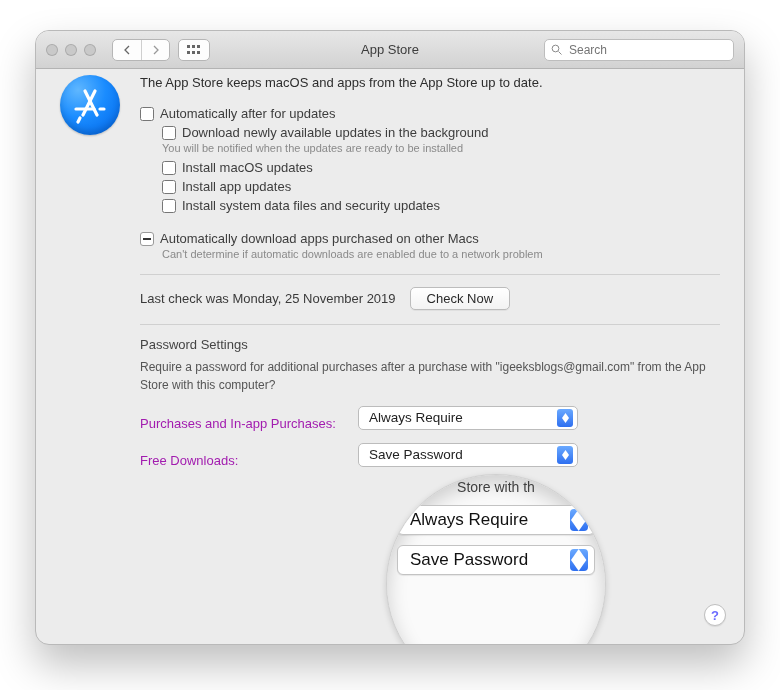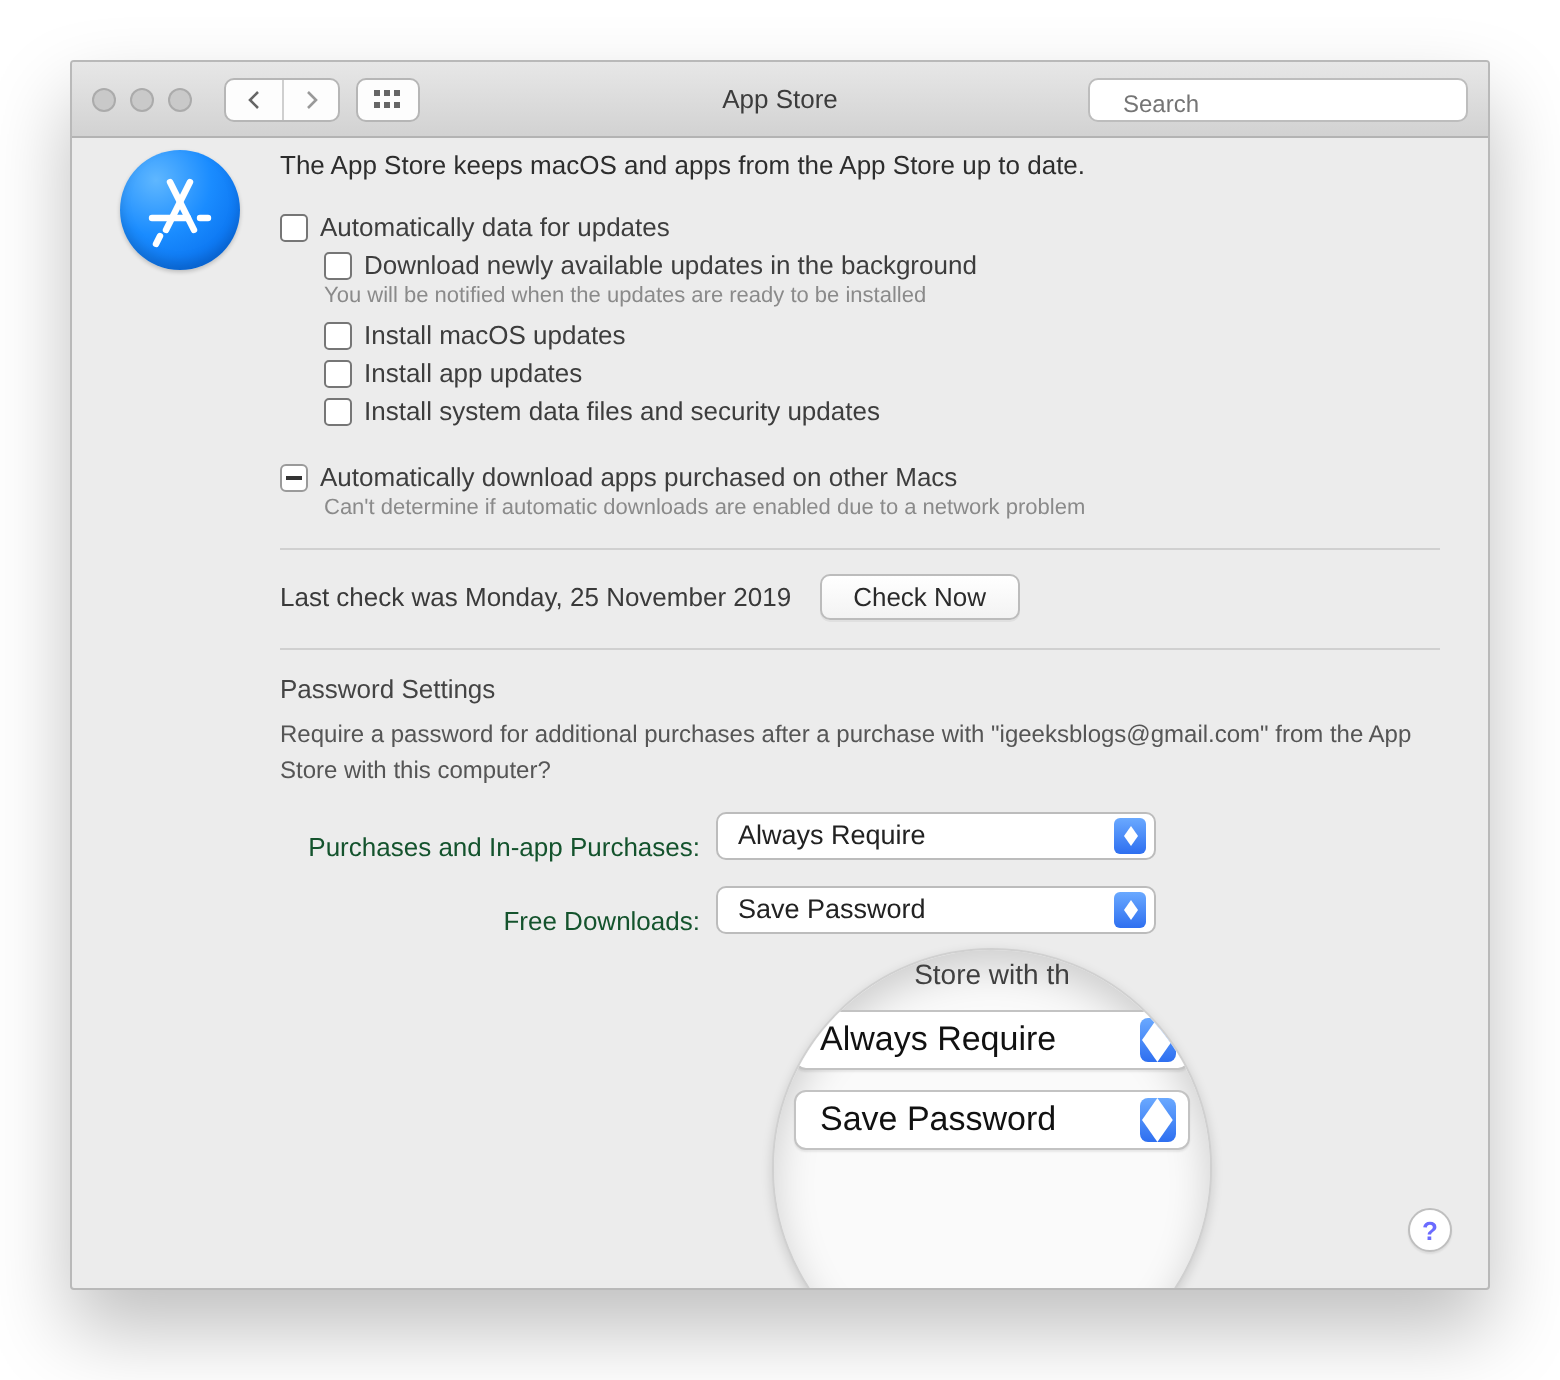--- a/index.html
+++ b/index.html
@@ -11,21 +11,21 @@
     font-size: 13px;
     color: #3a3a3a;
     width: 780px;
     height: 690px;
   }
   .window {
     width: 710px;
     height: 615px;
     margin: 0 auto;
     border: 1px solid #b9b9b9;
-    border-radius: 2px;
+    border-radius: 14px;
     background: #ececec;
     box-shadow: 0 20px 40px rgba(0,0,0,0.25);
     overflow: hidden;
     position: relative;
   }
   
   .titlebar {
     height: 38px;
     background: linear-gradient(#e7e7e7,#d2d2d2);
     border-bottom: 1px solid #b3b3b3;
@@ -56,21 +56,21 @@
     display:flex;align-items:center;justify-content:center;color:#555;
   }
   .title {
     position:absolute; left:0; right:0; text-align:center; font-size:13px; color:#3c3c3c;
     pointer-events:none;
   }
   .search {
     margin-left:auto;
     width:190px; height:22px;
     border:1px solid #bdbdbd; border-radius:5px; background:#fff;
-    display:flex; align-items:center; padding:0 6px; gap:4px;flex-direction:column;
+    display:flex; align-items:center; padding:0 6px; gap:4px;
   }
   .search input{
     border:none; outline:none; flex:1; font-size:12px; background:transparent; color:#333;
   }
   .mag{ width:12px;height:12px; }
   
   .content{
     padding: 6px 24px 24px 24px;
     position: relative;
     height: calc(100% - 38px);
@@ -98,21 +98,21 @@
   .lastcheck{ display:flex; align-items:center; gap:14px; }
   .macbtn{
     border:1px solid #bcbcbc; border-radius:5px;
     background:linear-gradient(#ffffff,#f3f3f3);
     padding:3px 16px; font-size:13px; color:#2a2a2a;
     box-shadow:0 1px 0 rgba(0,0,0,.05);
   }
   .section-title{ color:#444; margin:4px 0 6px 0;}
   .note{ font-size:12px; color:#555; line-height:1.5;}
   .dd-row{ display:flex; align-items:center; gap:8px; margin-top:10px;}
-  .dd-label{ width:210px; text-align:right; color:#14532d;margin-top:12px;}
+  .dd-label{ width:210px; text-align:left; color:#a21caf;margin-top:12px;}
   .dd{
     height:24px; border:1px solid #bcbcbc; border-radius:5px; background:#fff;
     display:flex; align-items:center; justify-content:space-between;
     padding:0 4px 0 10px; font-size:13.5px; color:#222;
   }
   .dd .arrows{
     width:16px;height:18px;border-radius:3px;
     background:linear-gradient(#6aa9ff,#2e6ff0);
     display:flex;flex-direction:column;align-items:center;justify-content:center;
   }
@@ -200,21 +200,21 @@
               <path d="M30 24 H34"></path>
               <path d="M10 33 L8 37"></path>
             </g>
           </svg>
       </div>
       <div class="maintext">
         <div class="desc">The App Store keeps macOS and apps from the App Store up to date.</div>
 
         <div class="check-row">
           <input type="checkbox" style="">
-          <span>Automatically data for updates</span>
+          <span>Automatically after for updates</span>
         </div>
 
         <div class="check-row indent">
           <input type="checkbox" style="">
           <span>Download newly available updates in the background</span>
         </div>
         <div class="sub indent">You will be notified when the updates are ready to be installed</div>
 
         <div class="check-row indent">
           <input type="checkbox" style="">

